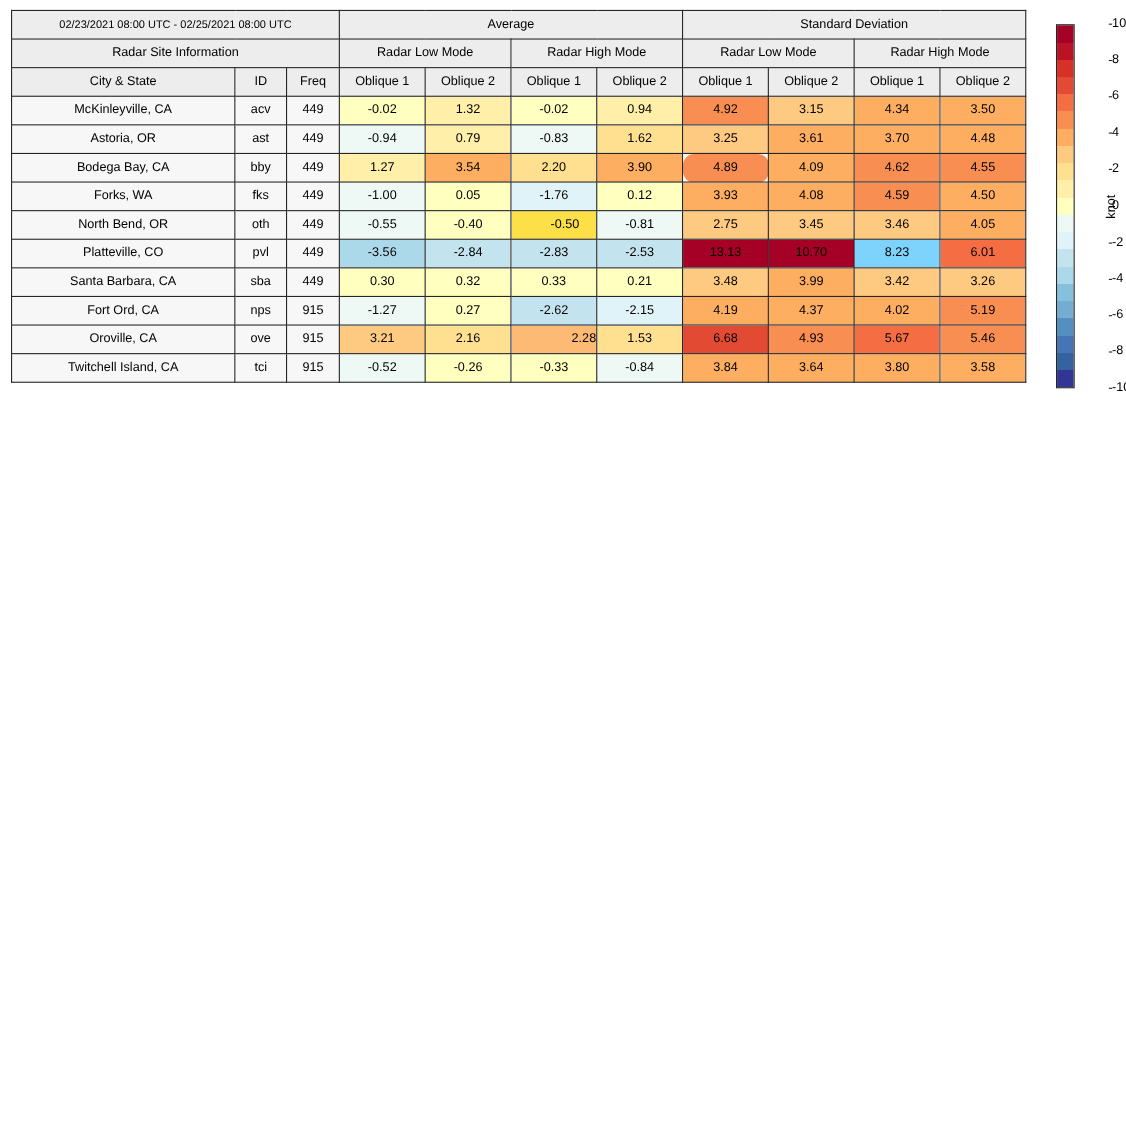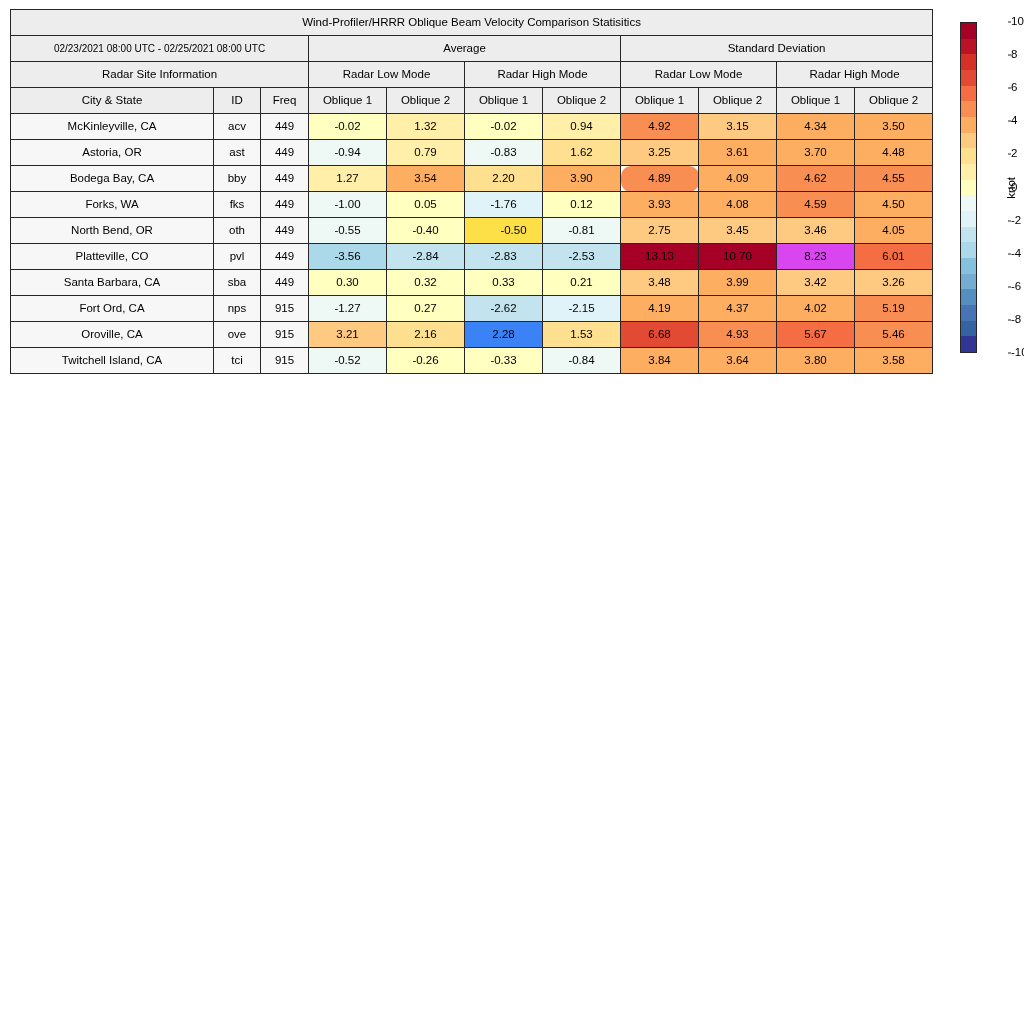--- a/index.html
+++ b/index.html
@@ -139,23 +139,20 @@
         <col class="c-data">
           <col class="c-data">
           <col class="c-data">
           <col class="c-data">
         <col class="c-data">
           <col class="c-data">
           <col class="c-data">
           <col class="c-data">
       </colgroup>
       <tbody>
-        <tr>
-          <td class="title-cell" colspan="11">Wind-Profiler/HRRR Oblique Beam Velocity Comparison Statisitics</td>
-        </tr>
         <tr>
           <td class="hdr daterange" colspan="3">02/23/2021 08:00 UTC - 02/25/2021 08:00 UTC</td>
           <td class="hdr" colspan="4">Average</td>
           <td class="hdr" colspan="4">Standard Deviation</td>
         </tr>
         <tr>
           <td class="hdr" colspan="3">Radar Site Information</td>
           <td class="hdr" colspan="2">Radar Low Mode</td>
           <td class="hdr" colspan="2">Radar High Mode</td>
           <td class="hdr" colspan="2">Radar Low Mode</td>
@@ -244,21 +241,21 @@
           <tr>
             <td class="site">Platteville, CO</td>
             <td class="site">pvl</td>
             <td class="site">449</td>
             <td class="val" style="background: rgb(171, 217, 233);">-3.56</td>
             <td class="val" style="background: rgb(195, 228, 239);">-2.84</td>
             <td class="val" style="background: rgb(195, 228, 239);">-2.83</td>
             <td class="val" style="background: rgb(195, 228, 239);">-2.53</td>
             <td class="val" style="background: rgb(165, 0, 38);">13.13</td>
             <td class="val" style="background: rgb(165, 0, 38);">10.70</td>
-            <td class="val" style="background: #d946ef;">8.23</td>
+            <td class="val" style="background: #7dd3fc;">8.23</td>
             <td class="val" style="background: rgb(244, 109, 67);">6.01</td>
           </tr>
           <tr>
             <td class="site">Santa Barbara, CA</td>
             <td class="site">sba</td>
             <td class="site">449</td>
             <td class="val" style="background: rgb(255, 255, 191);">0.30</td>
             <td class="val" style="background: rgb(255, 255, 191);">0.32</td>
             <td class="val" style="background: rgb(255, 255, 191);">0.33</td>
             <td class="val" style="background: rgb(255, 255, 191);">0.21</td>
@@ -279,21 +276,21 @@
             <td class="val" style="background: rgb(253, 174, 97);">4.37</td>
             <td class="val" style="background: rgb(253, 174, 97);">4.02</td>
             <td class="val" style="background: rgb(249, 142, 82);">5.19</td>
           </tr>
           <tr>
             <td class="site">Oroville, CA</td>
             <td class="site">ove</td>
             <td class="site">915</td>
             <td class="val" style="background: rgb(254, 201, 128);">3.21</td>
             <td class="val" style="background: rgb(254, 224, 144);">2.16</td>
-            <td class="val" style="background: #3b82f6;">2.28</td>
+            <td class="val" style="background: #fdba74; text-align: right;">2.28</td>
             <td class="val" style="background: rgb(254, 224, 144);">1.53</td>
             <td class="val" style="background: rgb(227, 74, 51);">6.68</td>
             <td class="val" style="background: rgb(249, 142, 82);">4.93</td>
             <td class="val" style="background: rgb(244, 109, 67);">5.67</td>
             <td class="val" style="background: rgb(249, 142, 82);">5.46</td>
           </tr>
           <tr>
             <td class="site">Twitchell Island, CA</td>
             <td class="site">tci</td>
             <td class="site">915</td>

